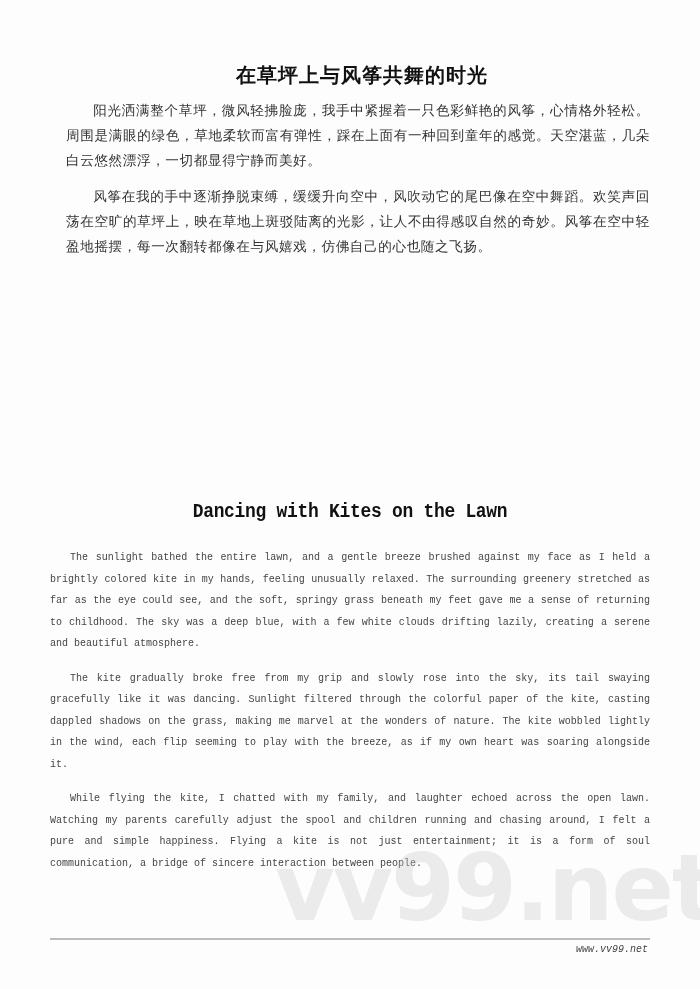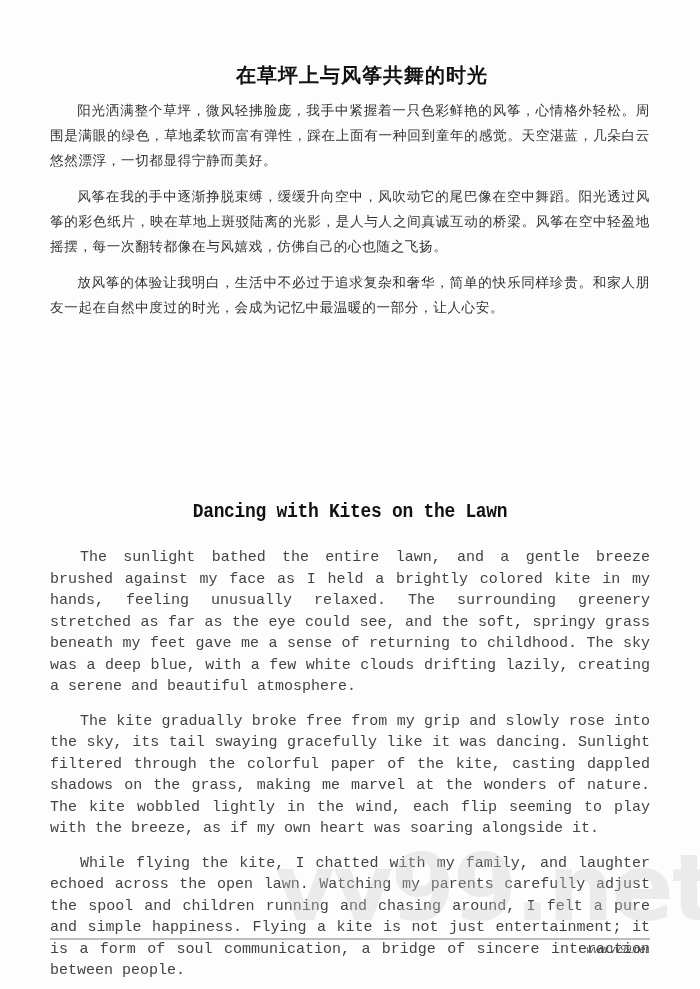--- a/index.html
+++ b/index.html
@@ -6,57 +6,56 @@
   body { width: 700px; height: 989px; position: relative; overflow: hidden; color: #333; }
   .page { position: absolute; left: 0; top: 0; width: 700px; height: 989px; background: #fdfdfd; }
   .cn-title {
     position: absolute; left: 12px; top: 62px; width: 700px; text-align: center;
     font-family: "DejaVu Sans", sans-serif; font-size: 20px; font-weight: bold; color: #111;
     letter-spacing: 1px;
   }
   .cn-body { position: absolute; left: 50px; top: 98px; width: 600px; }
   .cn-p {
     font-family: Liberation Sans, sans-serif; font-size: 13.6px; line-height: 25px; color: #333;
-    text-indent: 2em; margin: 0 0 11px 0; text-align: justify; letter-spacing: 0.6px;
+    text-indent: 2em; margin: 0 0 11px 16px; text-align: justify; letter-spacing: 0.6px;
   }
   .en-title {
     position: absolute; left: 0; top: 501px; width: 700px; text-align: center;
     font-family: "Liberation Mono", monospace; font-size: 19.5px; font-weight: bold; color: #111;
     transform: scaleX(0.92); letter-spacing: -0.3px;
   }
   .en-body { position: absolute; left: 50px; top: 547px; width: 600px; }
   .en-p {
-    font-family: "Liberation Mono", monospace; font-size: 15px; line-height: 21.5px; color: #444;
+    font-family: "Liberation Mono", monospace; font-size: 10px; line-height: 21.5px; color: #444;
     text-indent: 2em; margin: 0 0 13px 0; text-align: justify;
   }
   .watermark {
     position: absolute; left: 275px; top: 835px;
     font-family: "DejaVu Sans", sans-serif; font-weight: bold; font-size: 92px;
     color: rgba(200,200,200,0.35); letter-spacing: -2px; pointer-events: none;
   }
   .footer-rule {
     position: absolute; left: 50px; top: 938px; width: 600px; height: 0;
     border-top: 2px solid #bdbdbd;
   }
   .footer-url {
     position: absolute; right: 52px; top: 944px;
-    font-family: Liberation Sans, sans-serif; font-style: italic; font-size: 10px; color: #444;
+    font-family: Liberation Mono, monospace; font-style: italic; font-size: 10px; color: #444;
   }
 </style>
 </head>
 <body>
 
 <div class="page">
 
   <div class="cn-title">在草坪上与风筝共舞的时光</div>
 
   <div class="cn-body">
     <p class="cn-p">阳光洒满整个草坪，微风轻拂脸庞，我手中紧握着一只色彩鲜艳的风筝，心情格外轻松。周围是满眼的绿色，草地柔软而富有弹性，踩在上面有一种回到童年的感觉。天空湛蓝，几朵白云悠然漂浮，一切都显得宁静而美好。</p>
-    <p class="cn-p">风筝在我的手中逐渐挣脱束缚，缓缓升向空中，风吹动它的尾巴像在空中舞蹈。阳光透过风筝的彩色纸片，映在草地上斑驳陆离的光影，是人与人之间真诚互动的桥梁。风筝在空中轻盈地摇摆，每一次翻转都像在与风嬉戏，仿佛自己的心也随之飞扬。</p>
-    <p class="cn-p">放风筝的体验让我明白，生活中不必过于追求复杂和奢华，简单的快乐同样珍贵。和家人朋友一起在自然中度过的时光，会成为记忆中最温暖的一部分，让人心安。</p>
+    <p class="cn-p">风筝在我的手中逐渐挣脱束缚，缓缓升向空中，风吹动它的尾巴像在空中舞蹈。欢笑声回荡在空旷的草坪上，映在草地上斑驳陆离的光影，让人不由得感叹自然的奇妙。风筝在空中轻盈地摇摆，每一次翻转都像在与风嬉戏，仿佛自己的心也随之飞扬。</p>
   </div>
 
   <div class="en-title">Dancing with Kites on the Lawn</div>
 
   <div class="en-body">
     <p class="en-p">The sunlight bathed the entire lawn, and a gentle breeze brushed against my face as I held a brightly colored kite in my hands, feeling unusually relaxed. The surrounding greenery stretched as far as the eye could see, and the soft, springy grass beneath my feet gave me a sense of returning to childhood. The sky was a deep blue, with a few white clouds drifting lazily, creating a serene and beautiful atmosphere.</p>
     <p class="en-p">The kite gradually broke free from my grip and slowly rose into the sky, its tail swaying gracefully like it was dancing. Sunlight filtered through the colorful paper of the kite, casting dappled shadows on the grass, making me marvel at the wonders of nature. The kite wobbled lightly in the wind, each flip seeming to play with the breeze, as if my own heart was soaring alongside it.</p>
     <p class="en-p">While flying the kite, I chatted with my family, and laughter echoed across the open lawn. Watching my parents carefully adjust the spool and children running and chasing around, I felt a pure and simple happiness. Flying a kite is not just entertainment; it is a form of soul communication, a bridge of sincere interaction between people.</p>
   </div>
 

